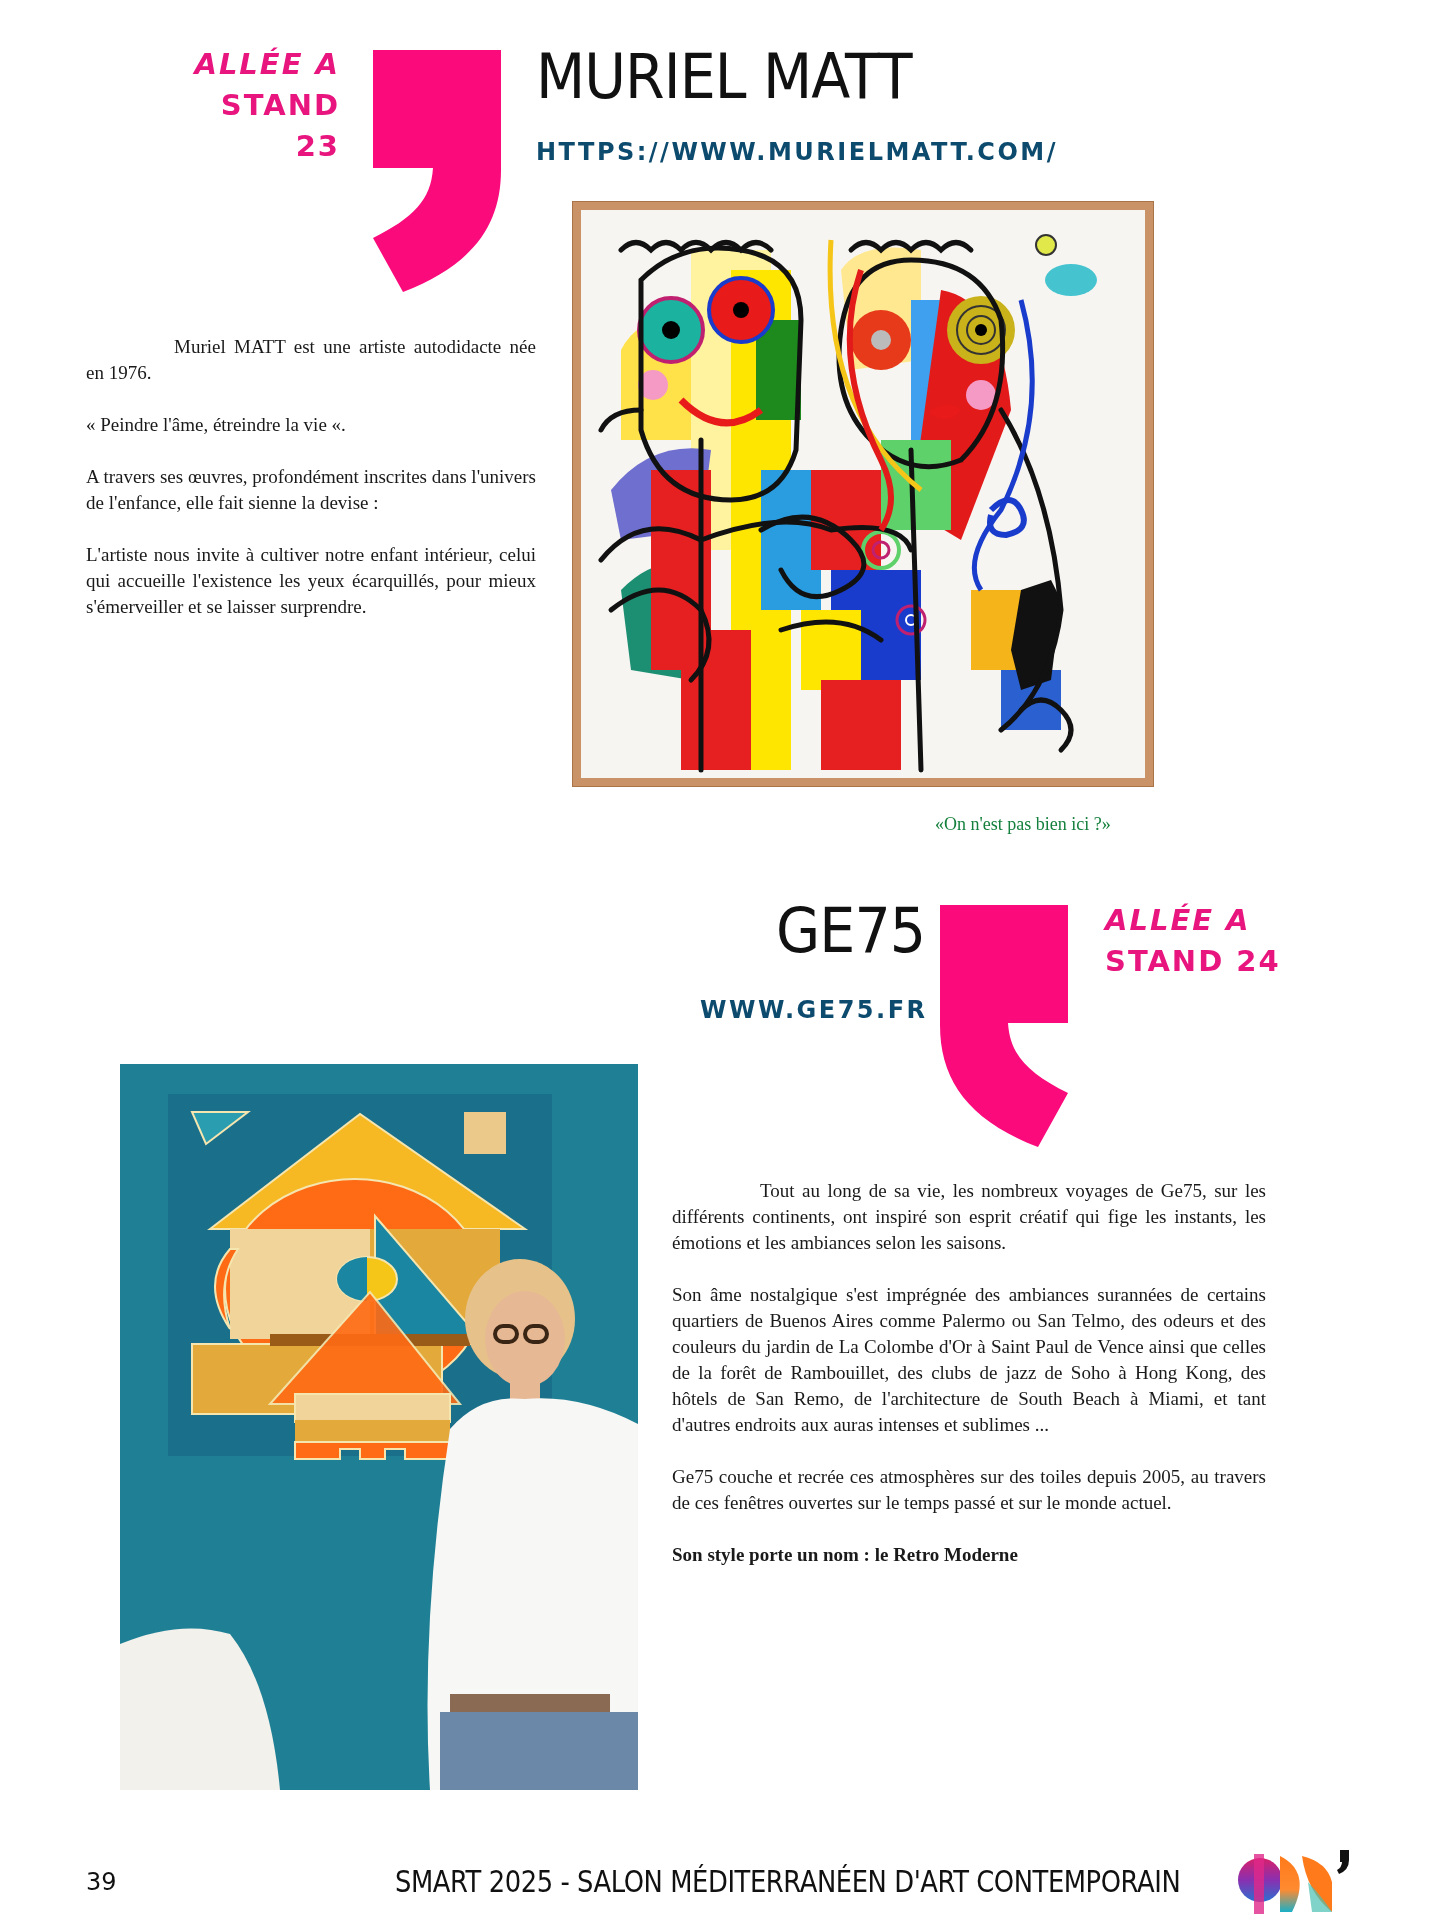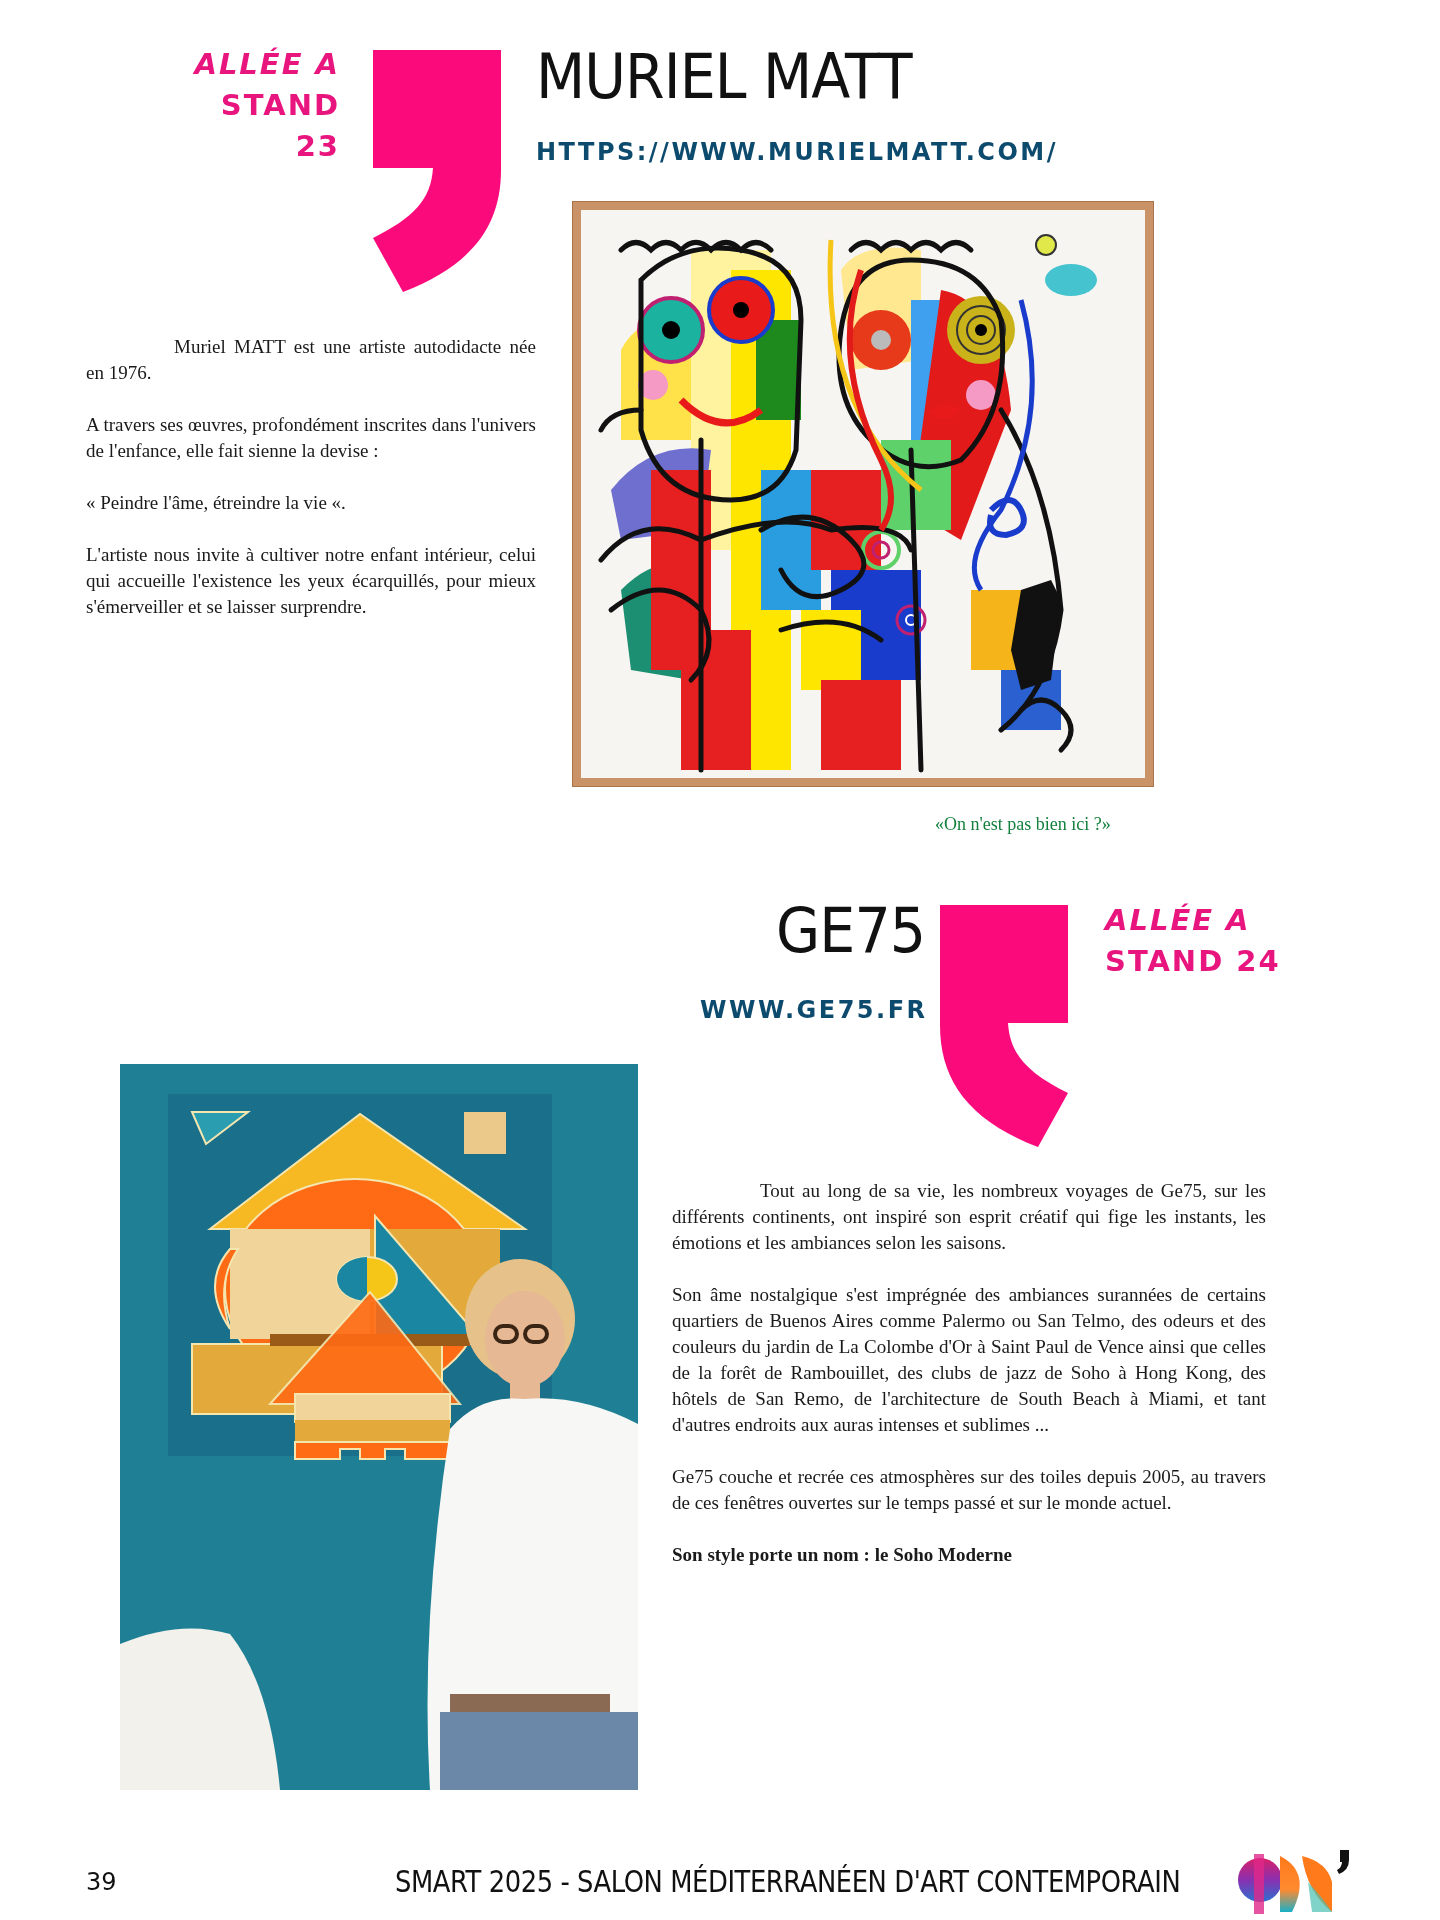--- a/index.html
+++ b/index.html
@@ -103,22 +103,22 @@
 
   <svg class="abs" style="left:373px; top:50px;" width="128" height="242" viewBox="0 0 128 242">
     <path d="M0 0 H128 V120 C128 175 100 215 30 242 L0 188 C40 168 58 150 60 118 H0 Z" fill="#fb0a7c"></path>
   </svg>
 
   <h1 class="abs artist-name" style="left:536px; top:42px;">MURIEL MATT</h1>
   <a class="abs artist-url" style="left:536px; top:137px;">HTTPS://WWW.MURIELMATT.COM/</a>
 
   <div class="abs body-text" style="left:86px; top:334px; width:450px;">
     <p class="indent">Muriel MATT est une artiste autodidacte née en 1976.</p>
+    <p>« Peindre l'âme, étreindre la vie «.</p>
     <p>A travers ses œuvres, profondément inscrites dans l'univers de l'enfance, elle fait sienne la devise :</p>
-    <p>« Peindre l'âme, étreindre la vie «.</p>
     <p>L'artiste nous invite à cultiver notre enfant intérieur, celui qui accueille l'existence les yeux écarquillés, pour mieux s'émerveiller et se laisser surprendre.</p>
   </div>
 
   <div class="abs painting1-frame" style="left:573px; top:202px; width:580px; height:584px;">
     <div class="painting1-canvas">
       <svg width="100%" height="100%" viewBox="0 0 564 568" preserveAspectRatio="none">
         <rect width="564" height="568" fill="#f7f5f2"></rect>
 
         <path d="M40 140 Q60 100 120 110 L120 230 L40 230 Z" fill="#ffe14a"></path>
         <rect x="110" y="40" width="80" height="300" fill="#fff3a0"></rect>
@@ -242,21 +242,21 @@
       <path d="M330 365 Q360 330 405 335 Q460 330 518 360 L518 726 L310 726 Q300 560 330 365 Z" fill="#f7f7f5"></path>
       <rect x="330" y="630" width="160" height="18" fill="#8a6a52"></rect>
       <rect x="320" y="648" width="198" height="78" fill="#6c88a8"></rect>
     </svg>
   </div>
 
   <div class="abs body-text" style="left:672px; top:1178px; width:594px;">
     <p class="indent">Tout au long de sa vie, les nombreux voyages de Ge75, sur les différents continents, ont inspiré son esprit créatif qui fige les instants, les émotions et les ambiances selon les saisons.</p>
     <p>Son âme nostalgique s'est imprégnée des ambiances surannées de certains quartiers de Buenos Aires comme Palermo ou San Telmo, des odeurs et des couleurs du jardin de La Colombe d'Or à Saint Paul de Vence ainsi que celles de la forêt de Rambouillet, des clubs de jazz de Soho à Hong Kong, des hôtels de San Remo, de l'architecture de South Beach à Miami, et tant d'autres endroits aux auras intenses et sublimes ...</p>
     <p>Ge75 couche et recrée ces atmosphères sur des toiles depuis 2005, au travers de ces fenêtres ouvertes sur le temps passé et sur le monde actuel.</p>
-    <p class="bold">Son style porte un nom : le Soho Moderne</p>
+    <p class="bold">Son style porte un nom : le Retro Moderne</p>
   </div>
 </section>
 
 <footer>
   <div class="abs footer-page" style="left:86px; top:1868px;">39</div>
   <div class="abs footer-title" style="left:395px; top:1864px;">SMART 2025 - SALON MÉDITERRANÉEN D'ART CONTEMPORAIN</div>
   <svg class="abs" style="left:1232px; top:1842px;" width="130" height="78" viewBox="0 0 130 78">
     <defs>
       <linearGradient id="lg1" x1="0" y1="0" x2="0" y2="1">
         <stop offset="0" stop-color="#d8206a"></stop>

